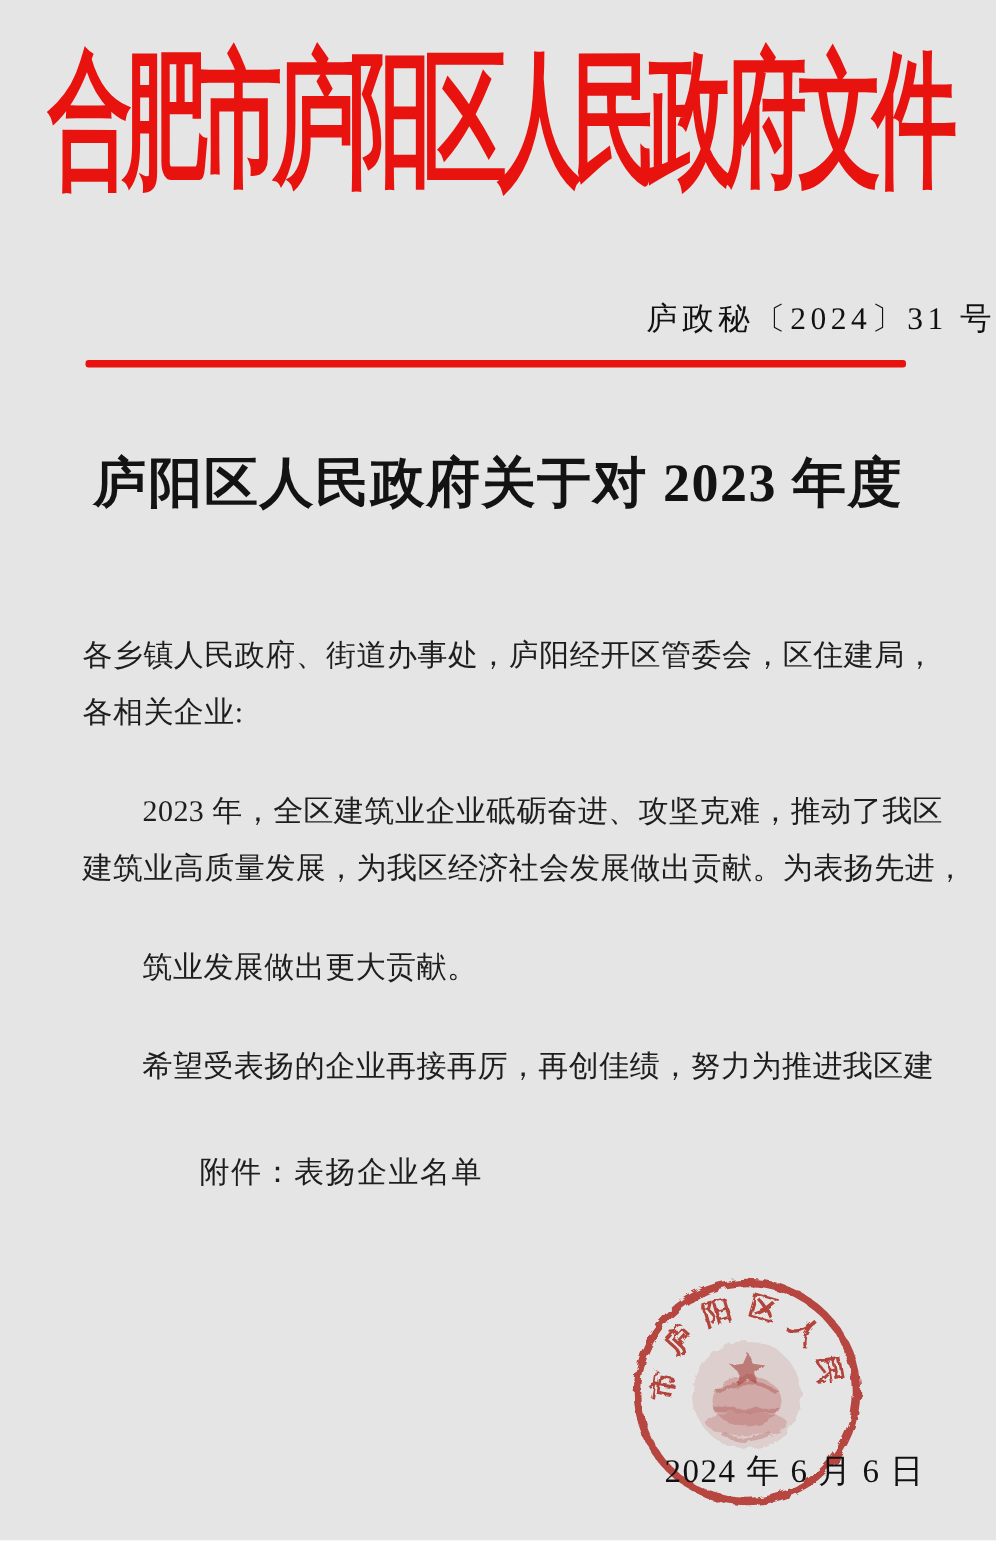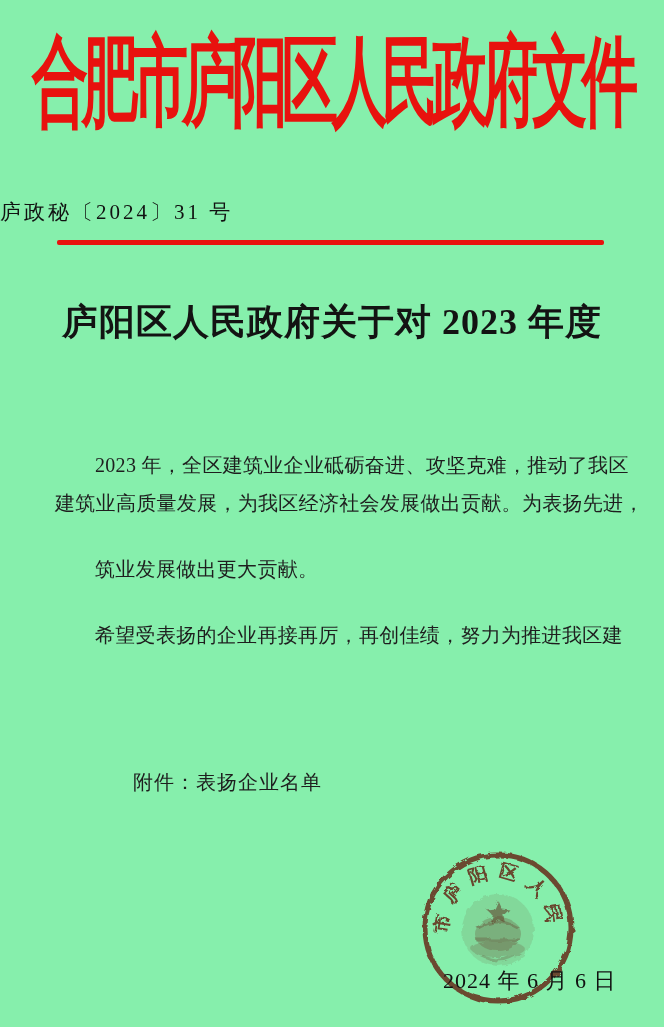--- a/index.html
+++ b/index.html
@@ -4,40 +4,40 @@
 <style>
   :root{
     --red:#e8120e;
     --sealred:#c63a33;
     --ink:#1e1e1e;
   }
   html,body{margin:0;padding:0;background:#ffffff;}
   .page{
     position:relative;
     width:664px;height:1027px;
-    background:#86efac;
+    background:#e5e5e5;
     overflow:hidden;
     font-family:"Liberation Serif","DejaVu Serif",serif;
     color:var(--ink);
   }
   
   .banner{
     position:absolute;top:31px;left:0;width:664px;
     text-align:center;
     font-size:56px;line-height:58px;font-weight:bold;
     letter-spacing:-6px;
     color:var(--red);
     transform:scaleY(1.75);
     transform-origin:center top;
     white-space:nowrap;
   }
   
   .docnum{
     position:absolute;top:197px;left:0;width:664px;
-    text-align:left;
+    text-align:right;
     font-size:21px;line-height:30px;
     letter-spacing:3px;
     color:#111;
   }
   
   .redline{
     position:absolute;top:240px;left:57px;width:547px;height:5px;
     background:var(--red);
     border-radius:2px;
   }
@@ -91,20 +91,22 @@
 
   <div class="docnum">庐政秘〔2024〕31 号</div>
 
   <div class="redline"></div>
 
   <div class="title">
     <div>庐阳区人民政府关于对 2023 年度</div>
   </div>
 
   <div class="bodytext">
+    <div class="bline">各乡镇人民政府、街道办事处，庐阳经开区管委会，区住建局，</div>
+    <div class="bline">各相关企业:</div>
     <div class="bline indent2">2023 年，全区建筑业企业砥砺奋进、攻坚克难，推动了我区</div>
     <div class="bline">建筑业高质量发展，为我区经济社会发展做出贡献。为表扬先进，</div>
     <div class="bline indent2">筑业发展做出更大贡献。</div>
     <div class="bline indent2">希望受表扬的企业再接再厉，再创佳绩，努力为推进我区建</div>
   </div>
 
   <div class="attachment">附件：表扬企业名单</div>
 
   <svg class="seal" viewBox="0 0 200 200" aria-hidden="true">
     <defs>

